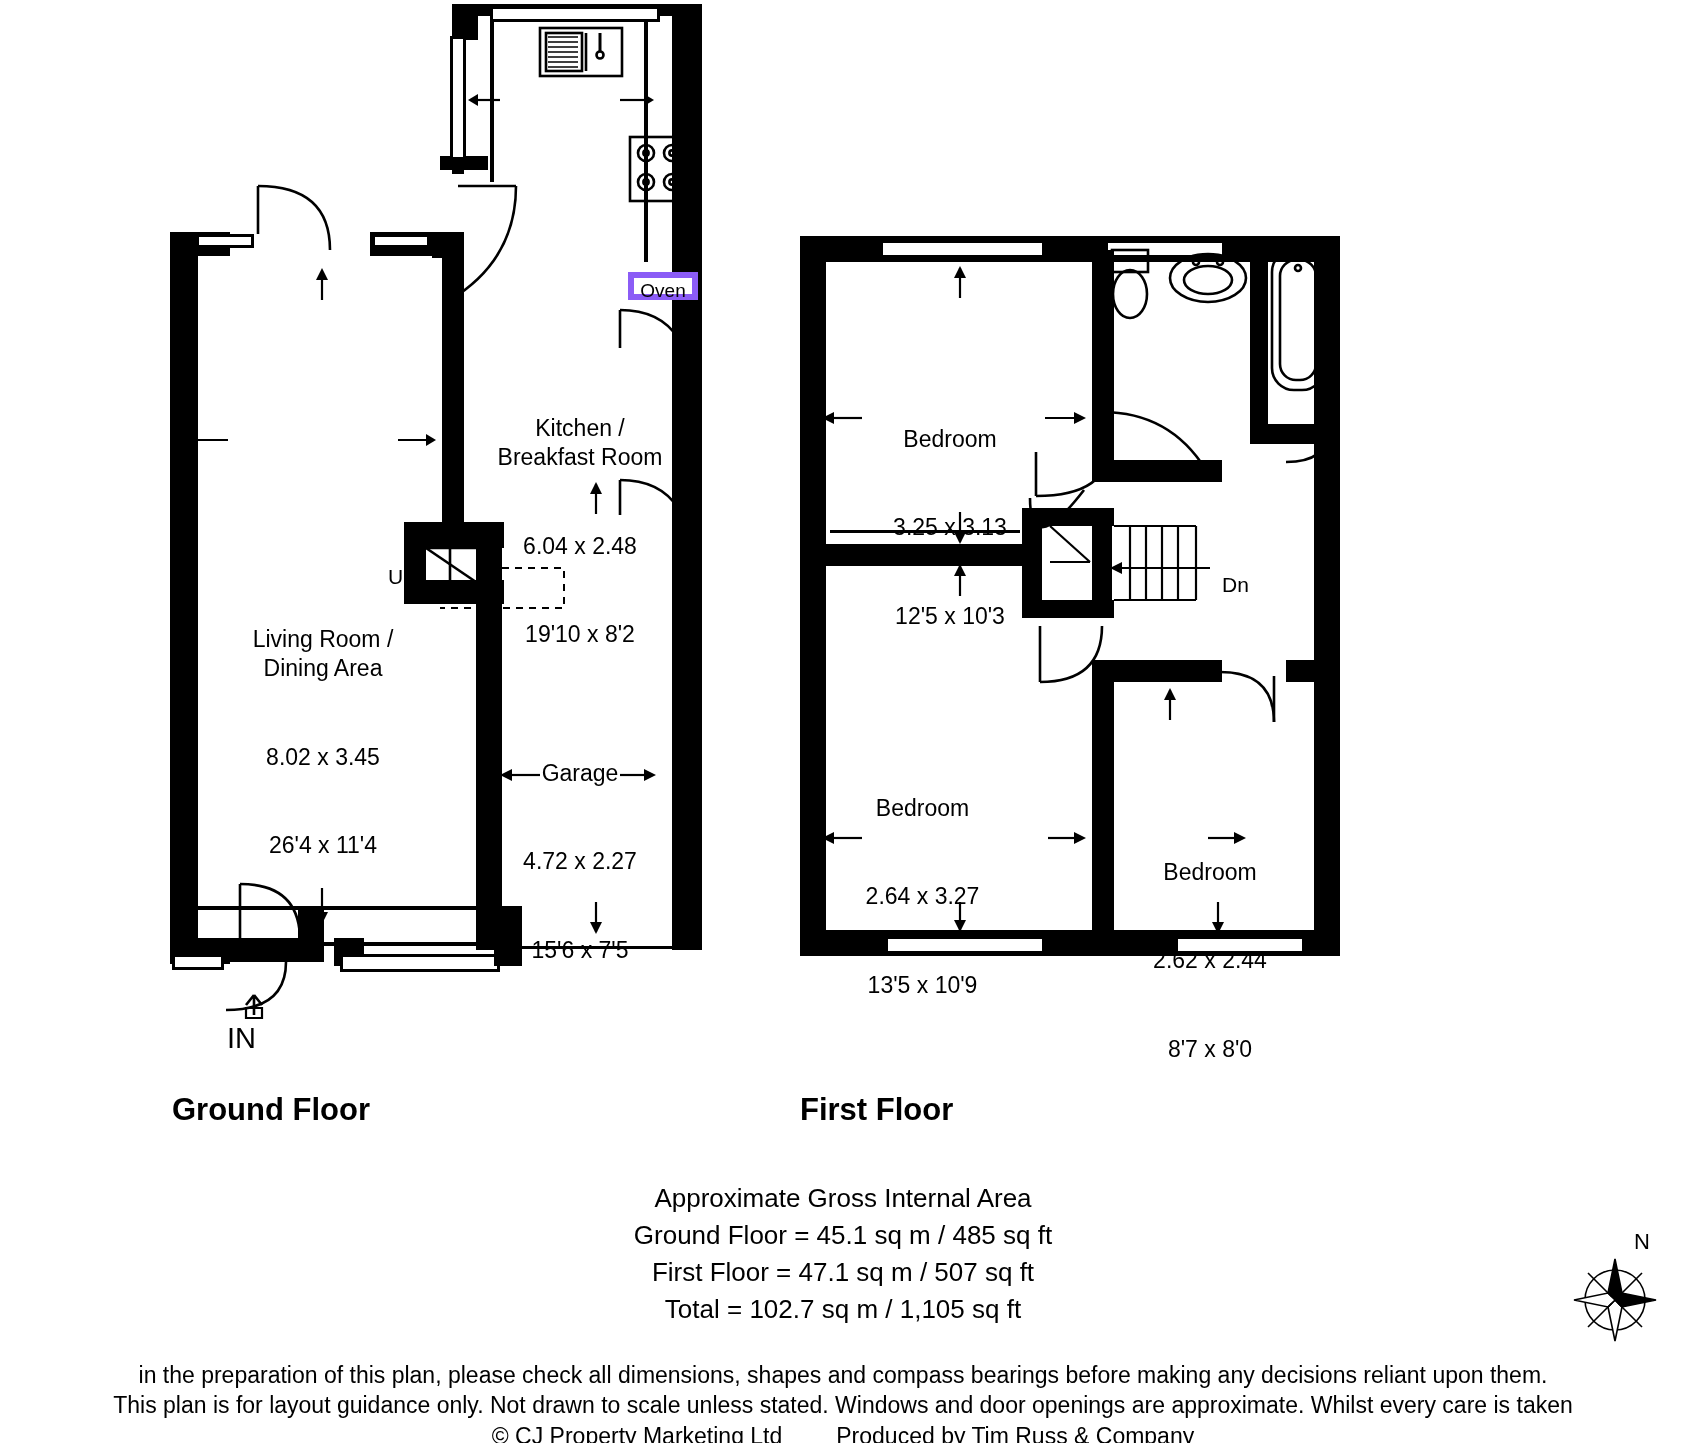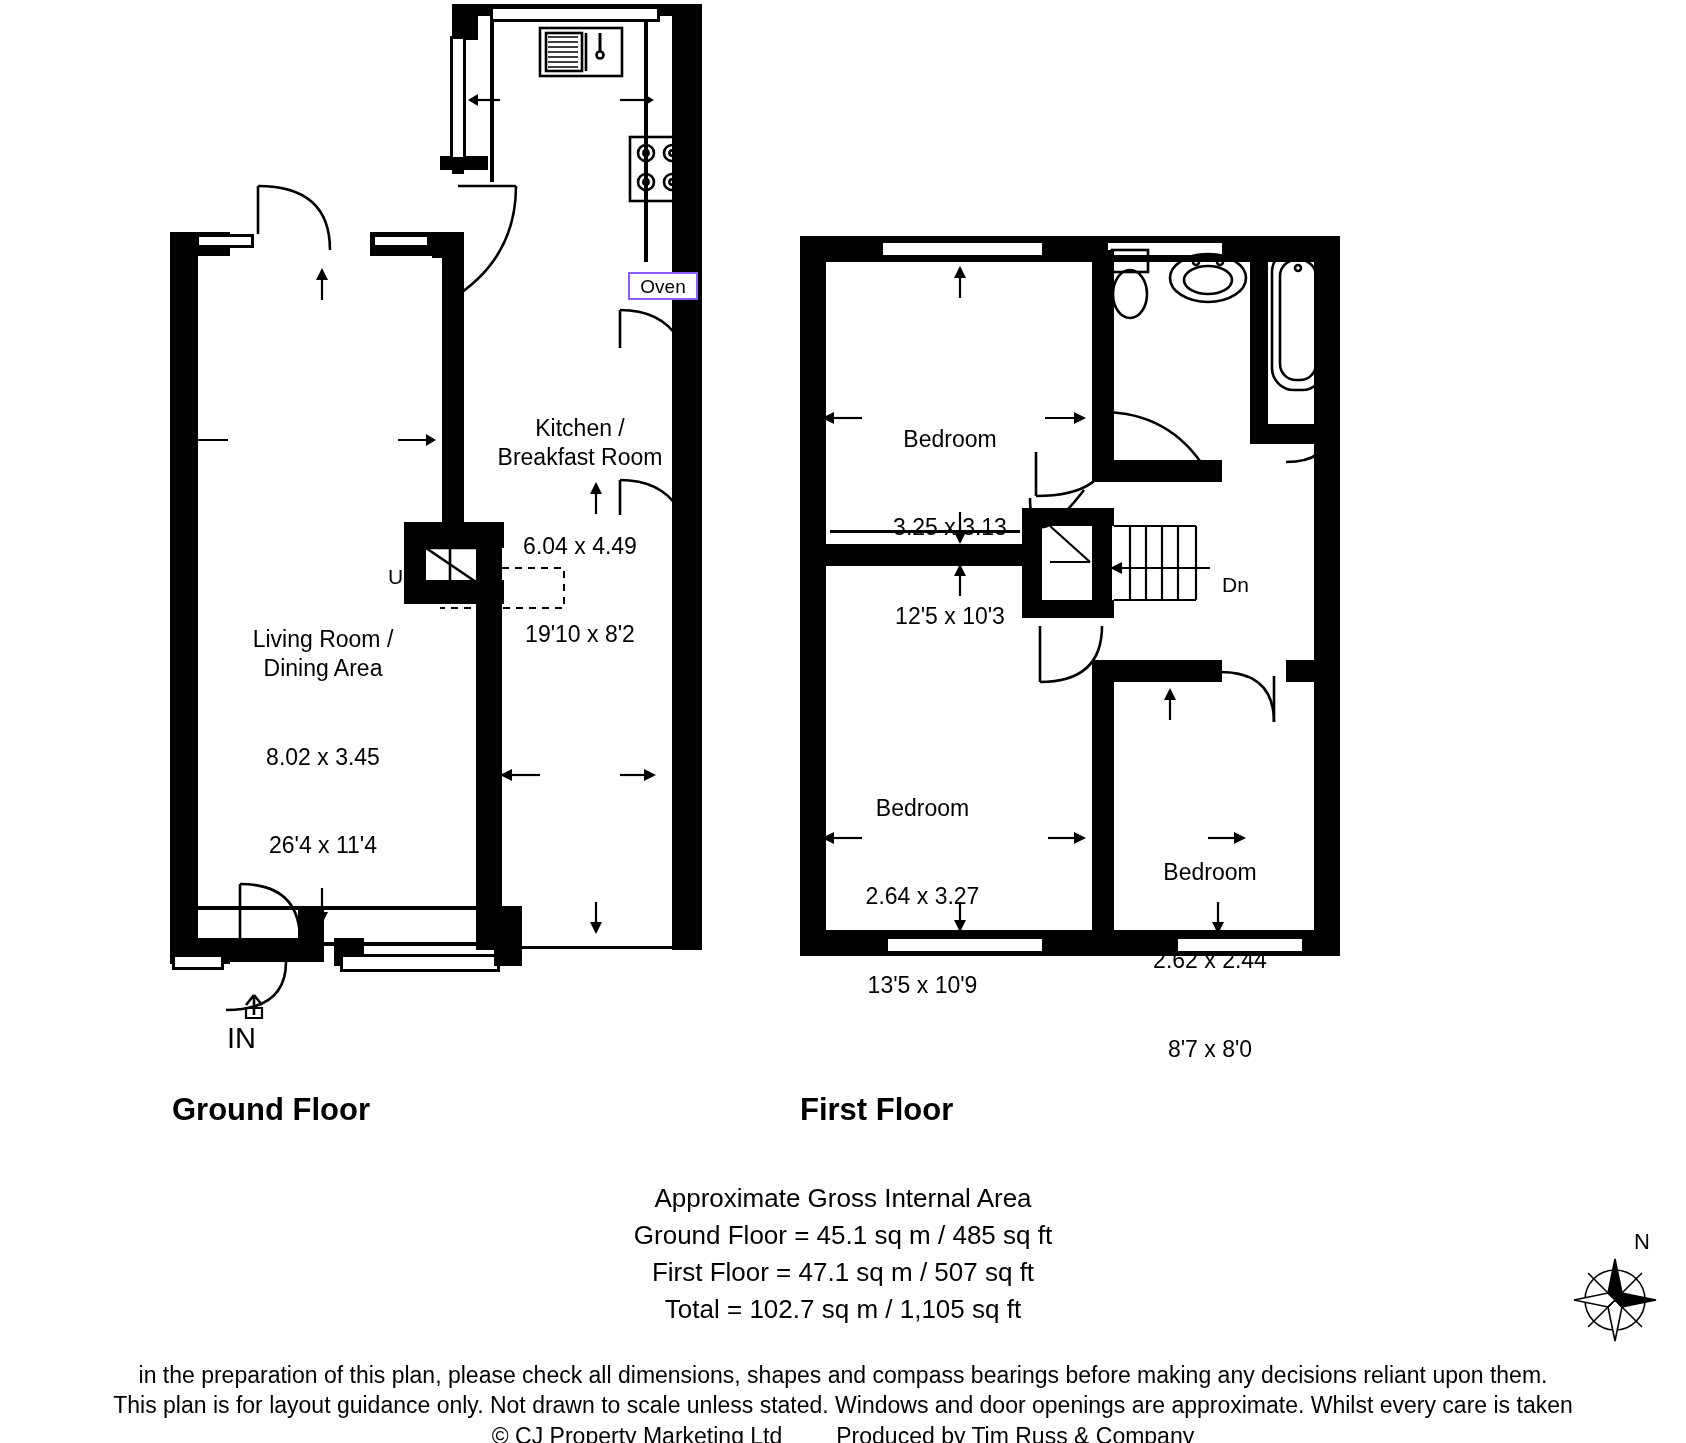--- a/index.html
+++ b/index.html
@@ -71,21 +71,21 @@
     height: 1443px;
     pointer-events: none;
   }
   .up-label, .dn-label, .in-label, .oven-label {
     position: absolute;
     font-size: 21px;
     white-space: nowrap;
   }
   .oven-box {
     position: absolute;
-    border: 2px solid #8b5cf6;
+    border: 6px solid #8b5cf6;
     background: #fff;
     box-sizing: border-box;
     font-size: 19px;
     text-align: center;
     line-height: 26px;
   }
 </style>
 </head>
 <body>
 
@@ -135,31 +135,36 @@
   <div class="wall" style="left:298px; top:906px; width:26px; height:56px;"></div>
   <div class="wall" style="left:494px; top:906px; width:28px; height:56px;"></div>
   <div class="wall" style="left:196px; top:906px; width:130px; height:4px;"></div>
 
   <div class="thin" style="left:490px; top:22px; width:4px; height:160px;"></div>
   <div class="thin" style="left:644px; top:22px; width:4px; height:240px;"></div>
 
   <div class="label" style="left:460px; top:355px; width:240px;">
     <div>Kitchen /
 Breakfast Room</div>
-    <div>6.04 x 4.49</div>
+    <div>6.04 x 2.48</div>
     <div>19'10 x 8'2</div>
   </div>
 
   <div class="label" style="left:198px; top:566px; width:250px;">
     <div>Living Room /
 Dining Area</div>
     <div>8.02 x 3.45</div>
     <div>26'4 x 11'4</div>
   </div>
 
+  <div class="label" style="left:480px; top:700px; width:200px;">
+    <div>Garage</div>
+    <div>4.72 x 2.27</div>
+    <div>15'6 x 7'5</div>
+  </div>
 
   <div class="up-label" style="left:388px; top:565px;text-align:center;">Up</div>
   <div class="in-label" style="left:227px; top:1022px; font-size:29px;">IN</div>
   <div class="oven-box" style="left:628px; top:272px; width:70px; height:28px;">Oven</div>
 
   <div class="floor-title" style="left:172px; top:1092px;">Ground Floor</div>
 
   <div class="wall" style="left:800px; top:236px; width:540px; height:26px;"></div>
   <div class="wall" style="left:800px; top:236px; width:26px; height:720px;"></div>
   <div class="wall" style="left:1314px; top:236px; width:26px; height:720px;"></div>

